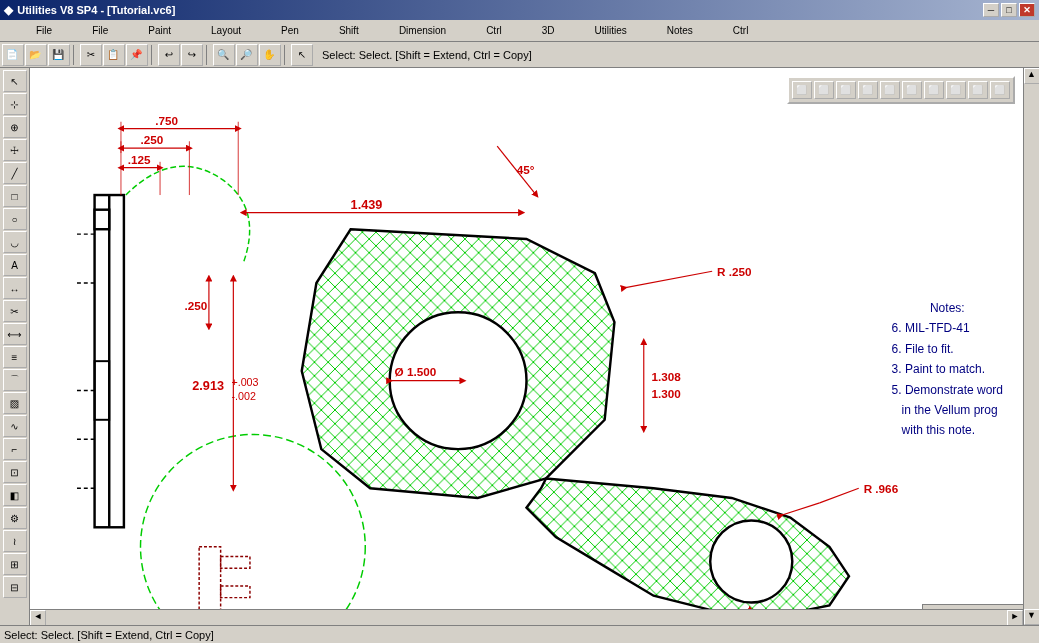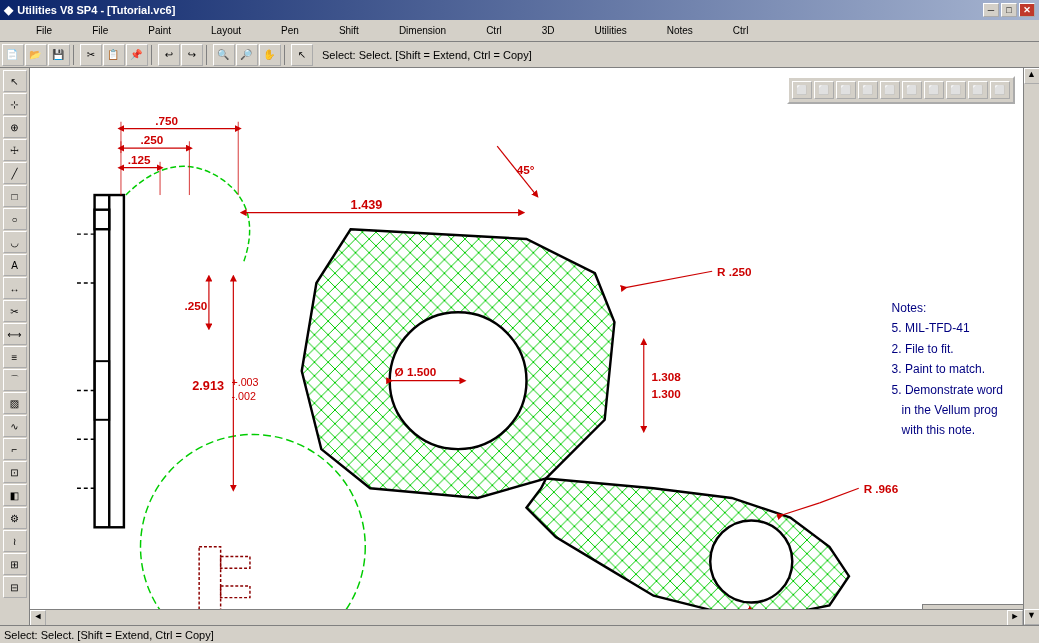--- a/index.html
+++ b/index.html
@@ -351,23 +351,23 @@
       <line x1="75" y1="130" x2="75" y2="55" stroke="#cc0000" stroke-width="0.8"></line>
       <line x1="195" y1="130" x2="195" y2="55" stroke="#cc0000" stroke-width="0.8"></line>
       <line x1="75" y1="75" x2="75" y2="87" stroke="#cc0000" stroke-width="0.8"></line>
       <line x1="145" y1="130" x2="145" y2="75" stroke="#cc0000" stroke-width="0.8"></line>
       <line x1="115" y1="130" x2="115" y2="96" stroke="#cc0000" stroke-width="0.8"></line>
 
     </svg>
 
     
     <div id="notes-box" style="position:absolute; top:230px; right:20px; font-size:12px; color:#000080; line-height:1.7;">
-      <div style="font-weight:normal;">Notes:</div>
-      <div>5.  MIL-TFD-41</div>
-      <div>2.  File to fit.</div>
+      <div style="font-weight:normal;text-align:center;">Notes:</div>
+      <div>6.  MIL-TFD-41</div>
+      <div>6.  File to fit.</div>
       <div>3.  Paint to match.</div>
       <div>5.  Demonstrate word</div>
       <div>&nbsp;&nbsp;&nbsp;in the Vellum prog</div>
       <div>&nbsp;&nbsp;&nbsp;with this note.</div>
     </div>
 
     
     <div id="right-toolbar" style="position:absolute; top:8px; right:8px; background:#d4d0c8; border:2px outset #fff; padding:3px;">
       <div style="display:flex; gap:2px;">
         <div class="rt-btn">⬜</div>

